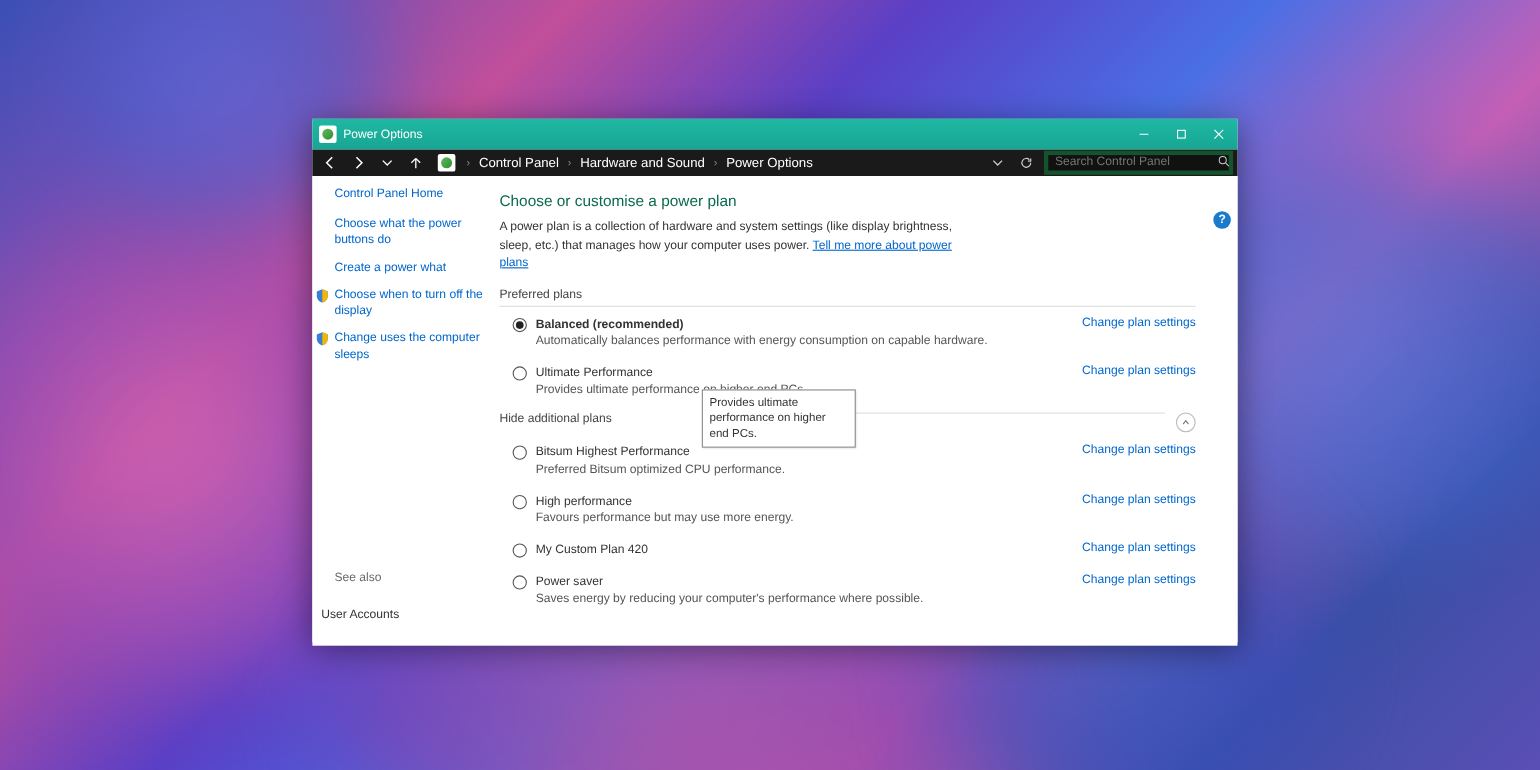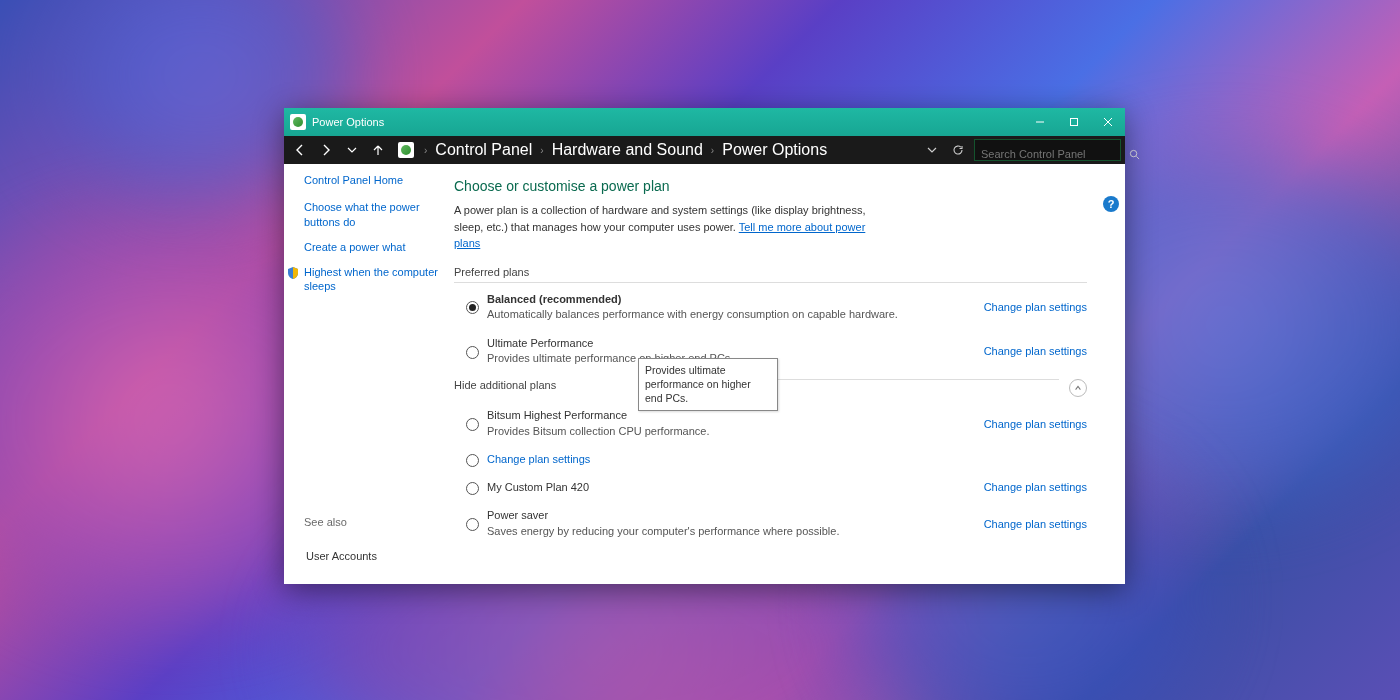--- a/index.html
+++ b/index.html
@@ -27,44 +27,44 @@
   .titlebar-icon { width:16px;height:16px;margin:0 6px;background:#fff;border-radius:2px;display:flex;align-items:center;justify-content:center;font-size:9px;}
   .titlebar-icon::before{content:"";width:10px;height:10px;background:linear-gradient(135deg,#5fb85f,#2f8f2f);border-radius:50%;}
   .titlebar-spacer{flex:1;}
   .win-btn{width:34px;height:28px;display:flex;align-items:center;justify-content:center;color:#fff;}
   .win-btn svg{width:10px;height:10px;}
 
   .addrbar{height:28px;background:#1a1a1a;display:flex;align-items:center;gap:2px;padding:0 4px;}
   .nav-btn{width:24px;height:24px;display:flex;align-items:center;justify-content:center;color:#fff;}
   .nav-btn svg{width:12px;height:12px;}
   .chevron-sep{color:#888;font-size:10px;margin:0 4px;}
-  .bc{color:#fff;font-size:16px;padding:2px 2px;}
+  .bc{color:#fff;font-size:12px;padding:2px 2px;}
   .addr-flex{flex:1;}
   .addr-refresh{width:20px;height:20px;display:flex;align-items:center;justify-content:center;color:#ccc;margin-right:4px;}
   .addr-refresh svg{width:12px;height:12px;}
-  .search-box{display:flex;align-items:flex-end;background:#111;border:1px solid #14532d;height:22px;width:147px;}
+  .search-box{display:flex;align-items:flex-start;background:#111;border:4px solid #14532d;height:22px;width:172px;}
   .search-box input{flex:1;background:transparent;border:none;outline:none;color:#ccc;font-size:11px;padding:0 6px;}
   .search-box .sicon{width:20px;color:#ccc;display:flex;align-items:center;justify-content:center;}
 
   .body-area{flex:1;display:flex;position:relative;background:#fff;}
   .sidebar{width:164px;padding:10px 8px 10px 20px;font-size:11px;color:#333;}
   .sidebar .home{color:#0066cc;margin-bottom:14px;cursor:pointer;}
   .sidebar .task{color:#0066cc;margin-bottom:10px;line-height:1.35;cursor:pointer;position:relative;}
   .sidebar .task.withicon{padding-left:0;}
   .task-icon{position:absolute;left:-18px;top:1px;width:14px;height:14px;}
   .sidebar .see-also{position:absolute;bottom:56px;left:20px;color:#6a6a6a;font-size:11px;}
-  .sidebar .see-also-link{position:absolute;bottom:22px;left:22px;color:#333;font-size:11px;cursor:pointer;}
+  .sidebar .see-also-link{position:absolute;bottom:22px;left:8px;color:#333;font-size:11px;cursor:pointer;}
 
   .content{flex:1;padding:14px 20px 22px 6px;font-size:11px;color:#333;position:relative;}
   .heading{color:#0a6a4f;font-size:14px;margin-bottom:8px;}
   .intro{line-height:1.5;margin-bottom:14px;max-width:440px;}
   .intro a{color:#0066cc;text-decoration:underline;cursor:pointer;}
   .section-label{color:#444;margin-bottom:4px;}
   .section-hr{border:none;border-top:1px solid #ddd;margin-bottom:8px;margin-right:18px;}
-  .plan-row{display:flex;align-items:center;margin-bottom:12px;position:relative;}
+  .plan-row{display:flex;align-items:flex-start;margin-bottom:12px;position:relative;}
   .radio{width:13px;height:13px;border:1px solid #555;border-radius:50%;margin:2px 8px 0 12px;flex-shrink:0;display:flex;align-items:center;justify-content:center;cursor:pointer;}
   .radio.sel::after{content:"";width:7px;height:7px;background:#222;border-radius:50%;}
   .plan-text{flex:1;}
   .plan-name{font-weight:normal;line-height:1.5;}
   .plan-name.bold{font-weight:600;}
   .plan-desc{color:#555;line-height:1.45;}
   .settings-link{color:#0066cc;cursor:pointer;margin-right:18px;white-space:nowrap;}
 
   .additional-row{display:flex;align-items:flex-start;margin:6px 0 10px 0;}
   .additional-label{color:#444;flex:1;margin-left:0;}
@@ -163,21 +163,30 @@
       <div class="home">Control Panel Home</div>
       <div class="task">Choose what the power buttons do</div>
       <div class="task">Create a power what</div>
       <div class="task withicon">
         <span class="task-icon">
           <svg viewBox="0 0 14 14">
               <path d="M7 1 L12 3 V7 C12 10 9.5 12.5 7 13 C4.5 12.5 2 10 2 7 V3 Z" fill="#3a7fd5"></path>
               <path d="M7 1 L12 3 V7 C12 10 9.5 12.5 7 13 Z" fill="#f2b705"></path>
             </svg>
         </span>
-        <span>Highest when the computer sleeps</span>
+        <span>Choose when to turn off the display</span>
+      </div>
+      <div class="task withicon">
+        <span class="task-icon">
+          <svg viewBox="0 0 14 14">
+              <path d="M7 1 L12 3 V7 C12 10 9.5 12.5 7 13 C4.5 12.5 2 10 2 7 V3 Z" fill="#3a7fd5"></path>
+              <path d="M7 1 L12 3 V7 C12 10 9.5 12.5 7 13 Z" fill="#f2b705"></path>
+            </svg>
+        </span>
+        <span>Change uses the computer sleeps</span>
       </div>
       <div class="see-also">See also</div>
       <div class="see-also-link">User Accounts</div>
     </div>
 
     <div class="content">
       <div class="heading">Choose or customise a power plan</div>
       <div class="intro">
         <span>A power plan is a collection of hardware and system settings (like display brightness, sleep, etc.) that manages how your computer uses power. </span><a>Tell me more about power plans</a>
       </div>
@@ -212,27 +221,31 @@
           <svg width="8" height="8" viewBox="0 0 10 10">
               <path d="M2 7 L5 3 L8 7" fill="none" stroke="currentColor" stroke-width="1.3"></path>
             </svg>
         </span>
       </div>
 
       <div class="plan-row">
         <span class="radio"></span>
         <div class="plan-text">
           <div class="plan-name">Bitsum Highest Performance</div>
-          <div class="plan-desc">Provides Bitsum collection CPU performance.</div>
-        </div>
-        <span class="settings-link">Change plan settings</span>
-      </div>
-
-      <div class="plan-row">
-        <span class="radio"></span>
+          <div class="plan-desc">Preferred Bitsum optimized CPU performance.</div>
+        </div>
+        <span class="settings-link">Change plan settings</span>
+      </div>
+
+      <div class="plan-row">
+        <span class="radio"></span>
+        <div class="plan-text">
+          <div class="plan-name">High performance</div>
+          <div class="plan-desc">Favours performance but may use more energy.</div>
+        </div>
         <span class="settings-link">Change plan settings</span>
       </div>
 
       <div class="plan-row">
         <span class="radio"></span>
         <div class="plan-text">
           <div class="plan-name">My Custom Plan 420</div>
         </div>
         <span class="settings-link">Change plan settings</span>
       </div>

